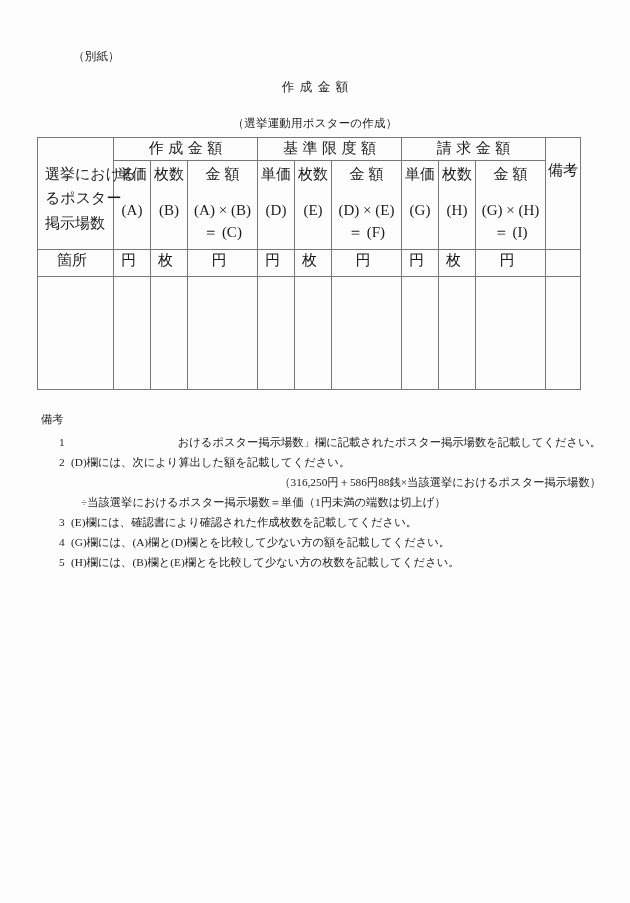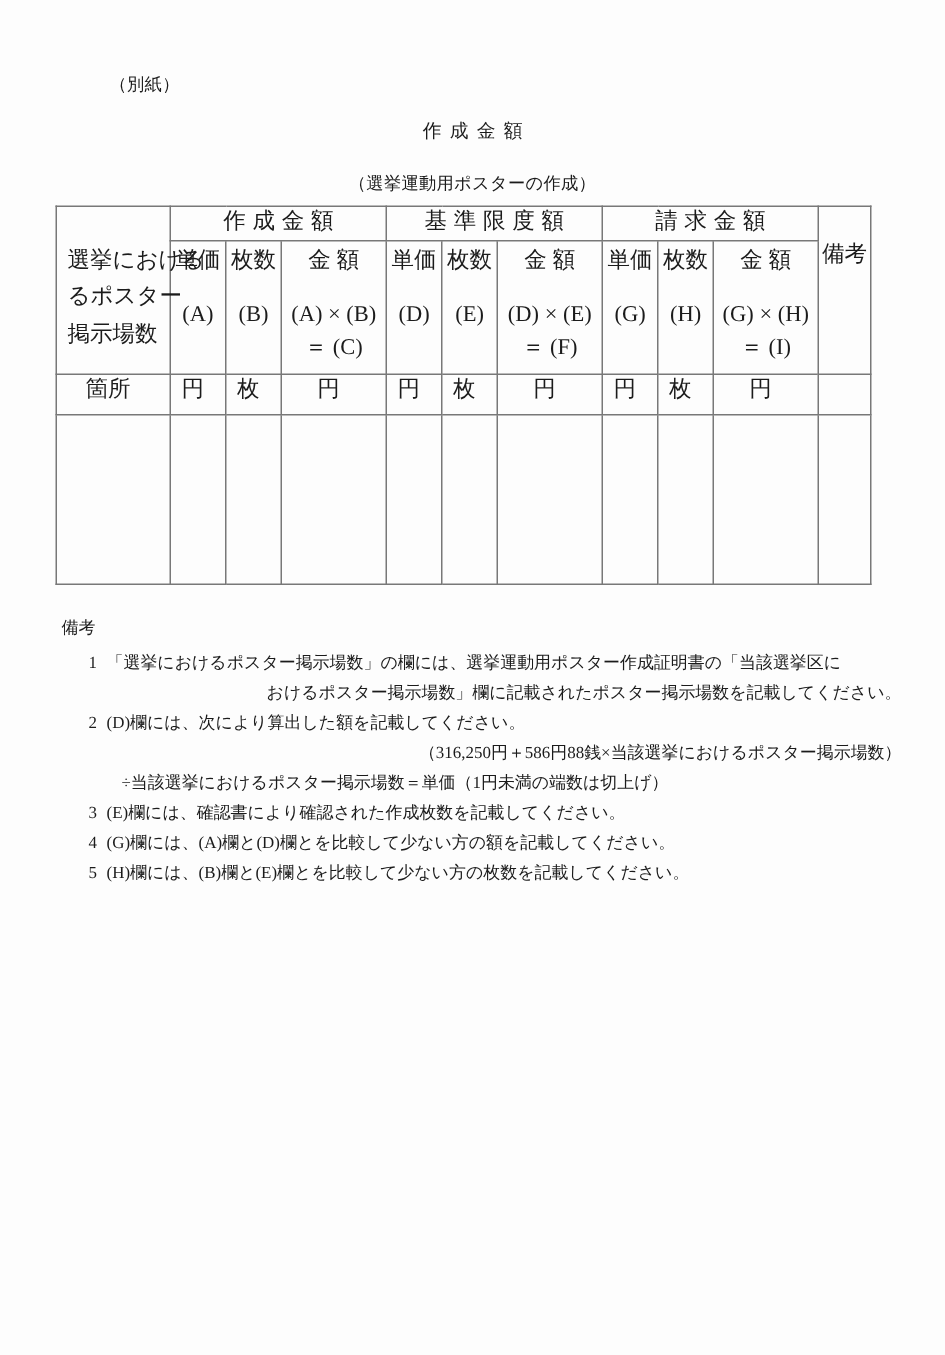--- a/index.html
+++ b/index.html
@@ -333,21 +333,20 @@
       </tbody>
     </table>
   </div>
 
   <div class="remarks">
     <div class="remarks-title">備考</div>
 
     <div class="note-item">
       <div class="note-num">1</div>
       <div class="note-body">
-        <div class="note-line">「選挙におけるポスター掲示場数」の欄には、選挙運動用ポスター作成証明書の「当該選挙区に</div>
         <div class="note-line cont-1">おけるポスター掲示場数」欄に記載されたポスター掲示場数を記載してください。</div>
       </div>
     </div>
 
     <div class="note-item">
       <div class="note-num">2</div>
       <div class="note-body">
         <div class="note-line">(D)欄には、次により算出した額を記載してください。</div>
         <div class="note-line cont-1">（316,250円＋586円88銭×当該選挙におけるポスター掲示場数）</div>
         <div class="note-line cont-2">÷当該選挙におけるポスター掲示場数＝単価（1円未満の端数は切上げ）</div>

